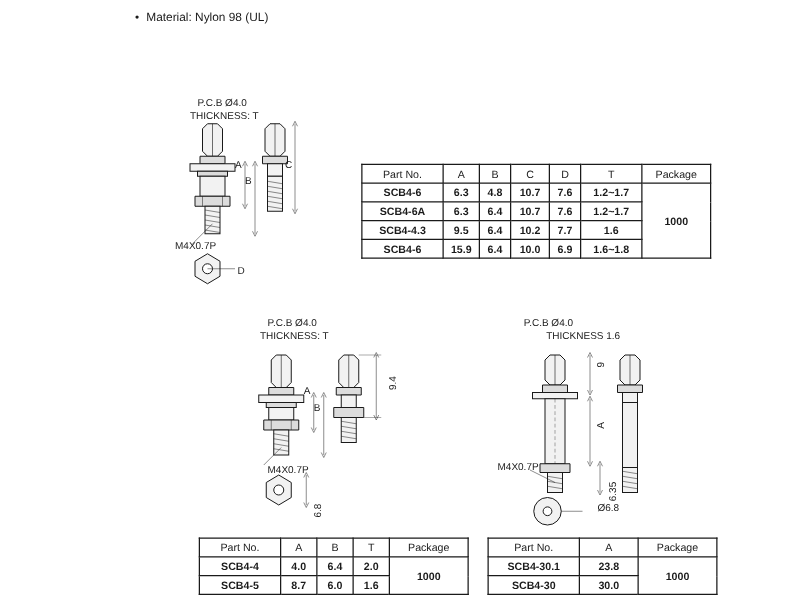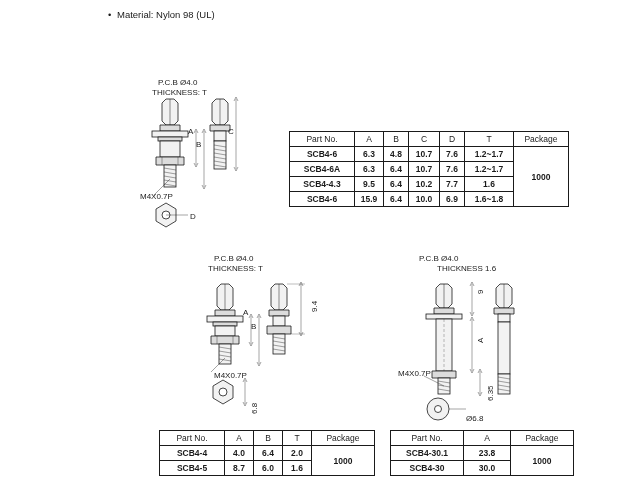--- a/index.html
+++ b/index.html
@@ -287,21 +287,21 @@
         <circle cx="28" cy="137" r="3.5" fill="#ffffff"></circle>
         <line x1="39" y1="137" x2="56" y2="137" stroke-width="0.4"></line>
       </g>
     </svg>
   </div>
   <div class="lbl" style="left:419px;top:254px;">P.C.B Ø4.0</div>
   <div class="lbl" style="left:437px;top:264px;">THICKNESS 1.6</div>
   <div class="lbl vert" style="left:476px;top:294px;">9</div>
   <div class="lbl vert" style="left:476px;top:343px;">A</div>
   <div class="lbl vert" style="left:486px;top:401px;">6.35</div>
-  <div class="lbl" style="left:466px;top:402px;margin-top:12px;">Ø6.8</div>
+  <div class="lbl" style="left:478px;top:402px;">Ø6.8</div>
   <div class="lbl" style="left:398px;top:369px;">M4X0.7P</div>
 
   <table class="spec-table" style="left:147px;top:430px;">
     <thead>
       <tr>
         <th class="partno" style="width:64px;">Part No.</th>
         <th style="width:28px;">A</th>
         <th style="width:28px;">B</th>
         <th style="width:28px;">T</th>
         <th style="width:62px;">Package</th>

